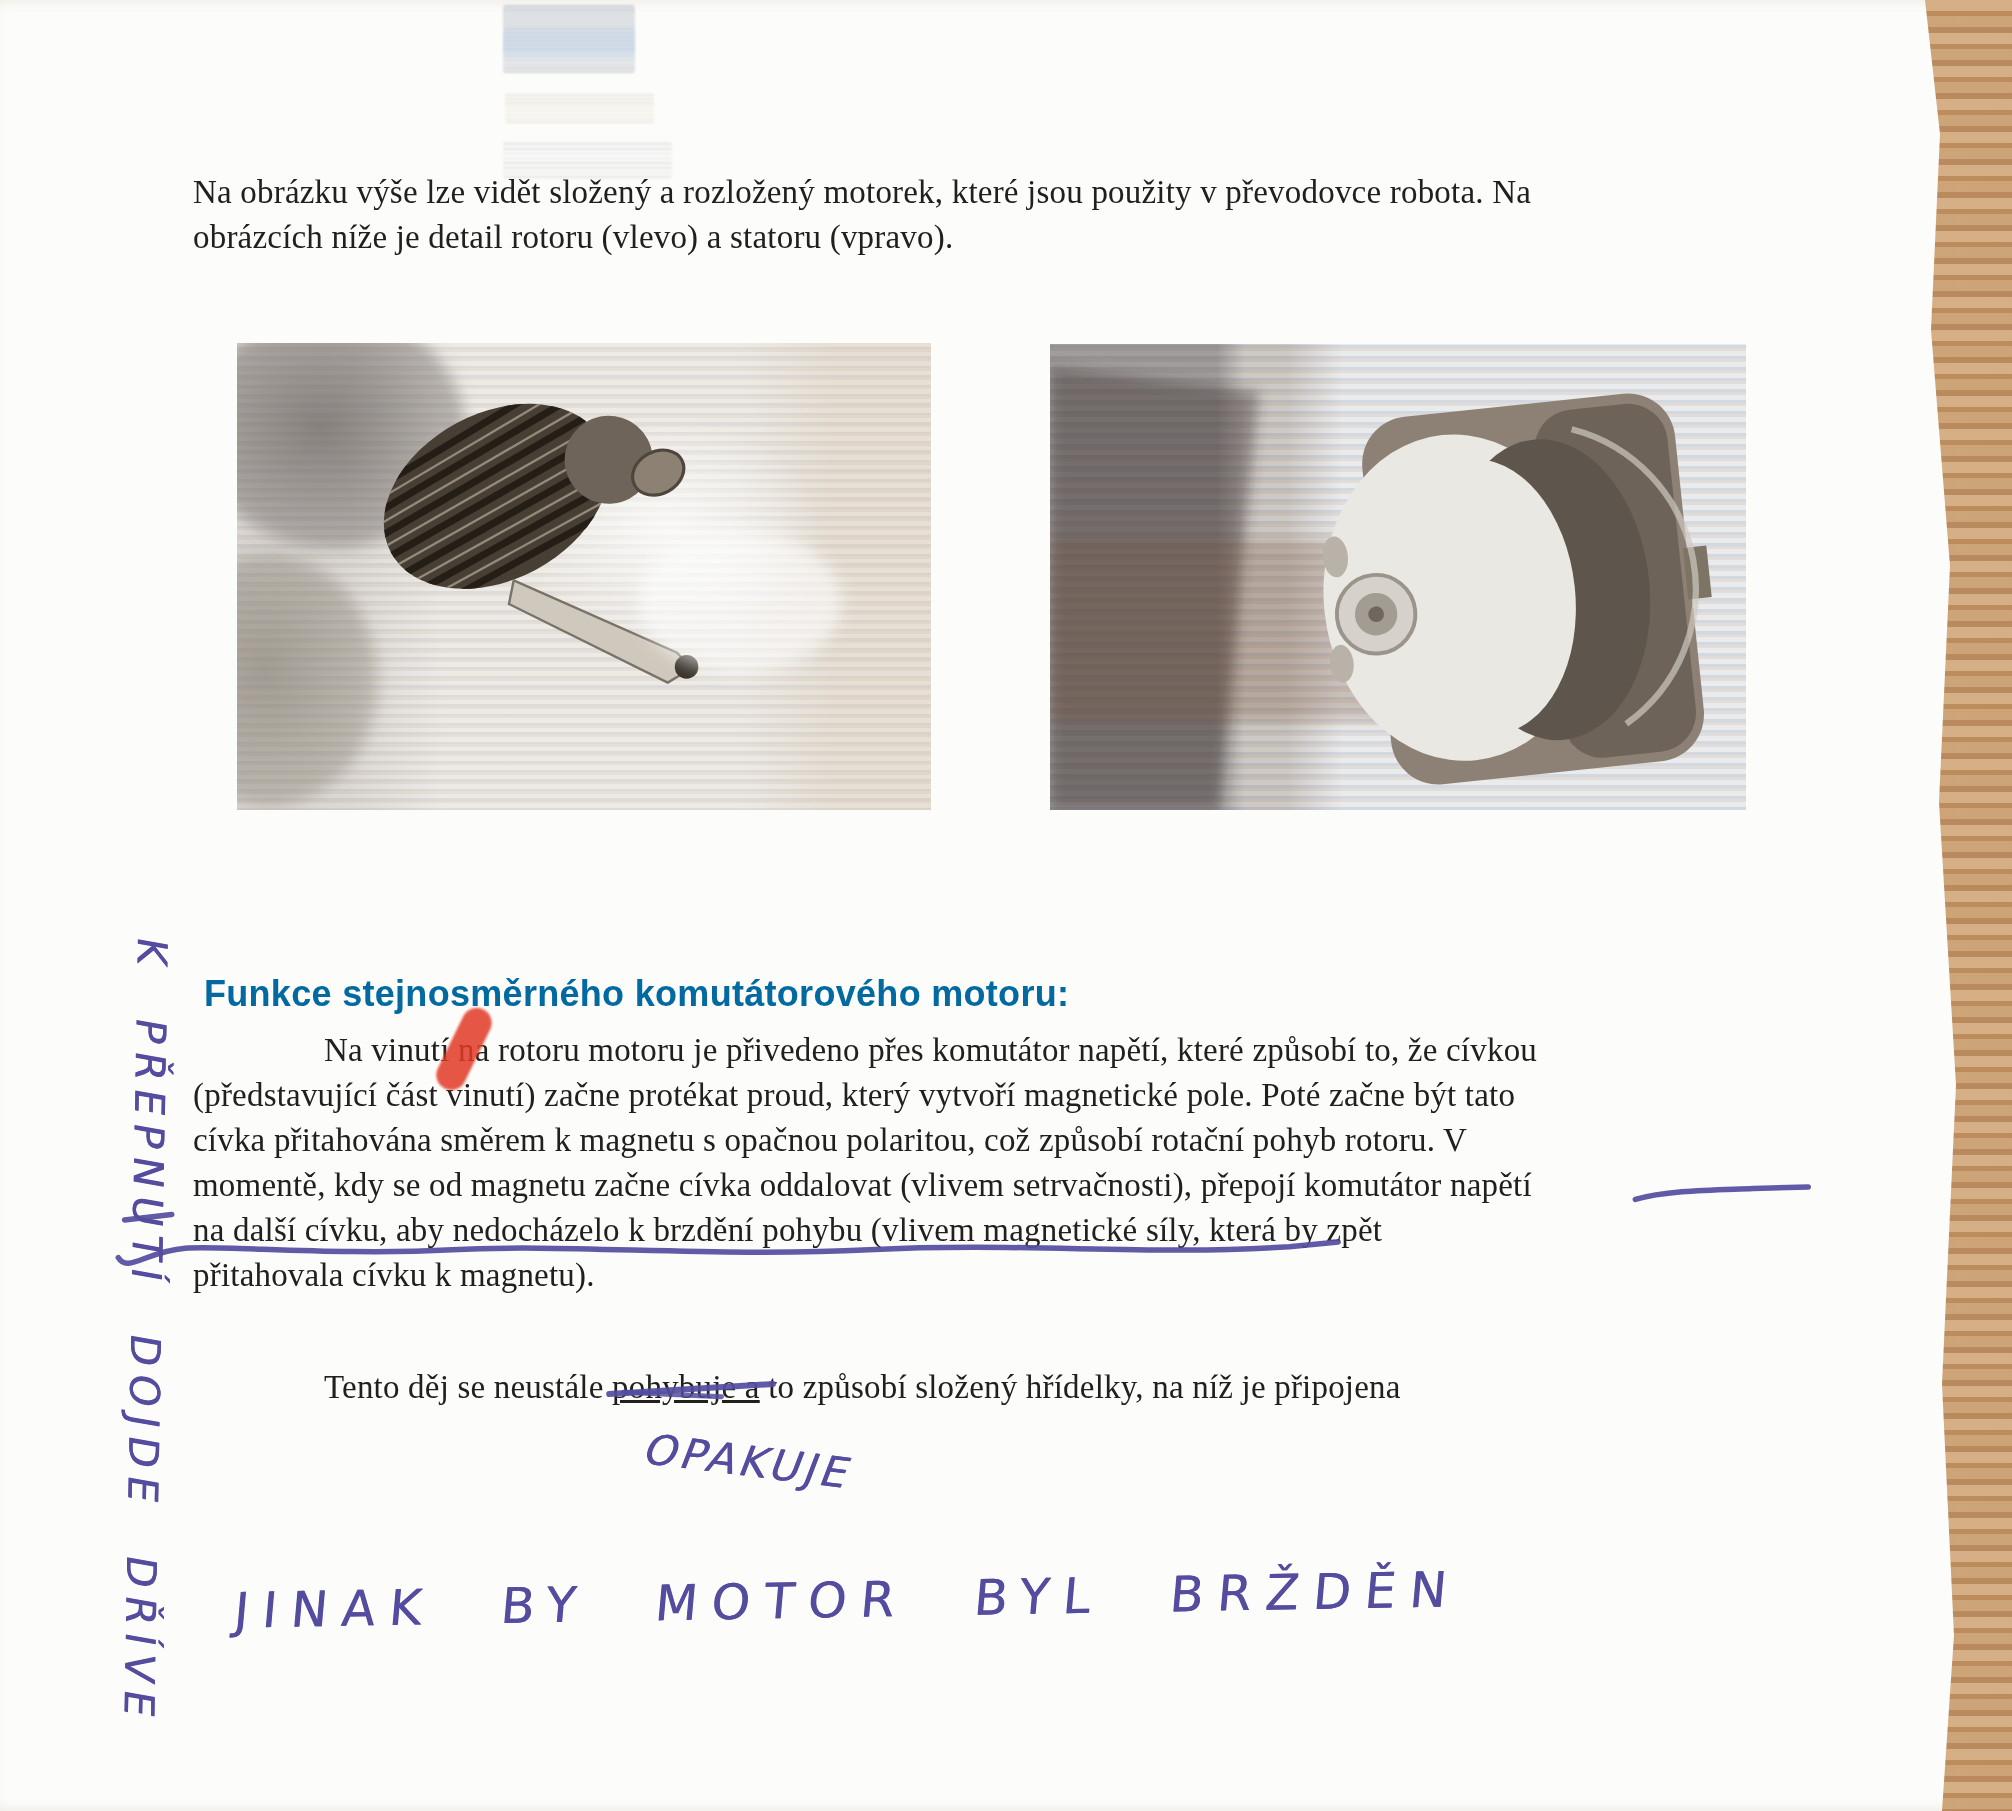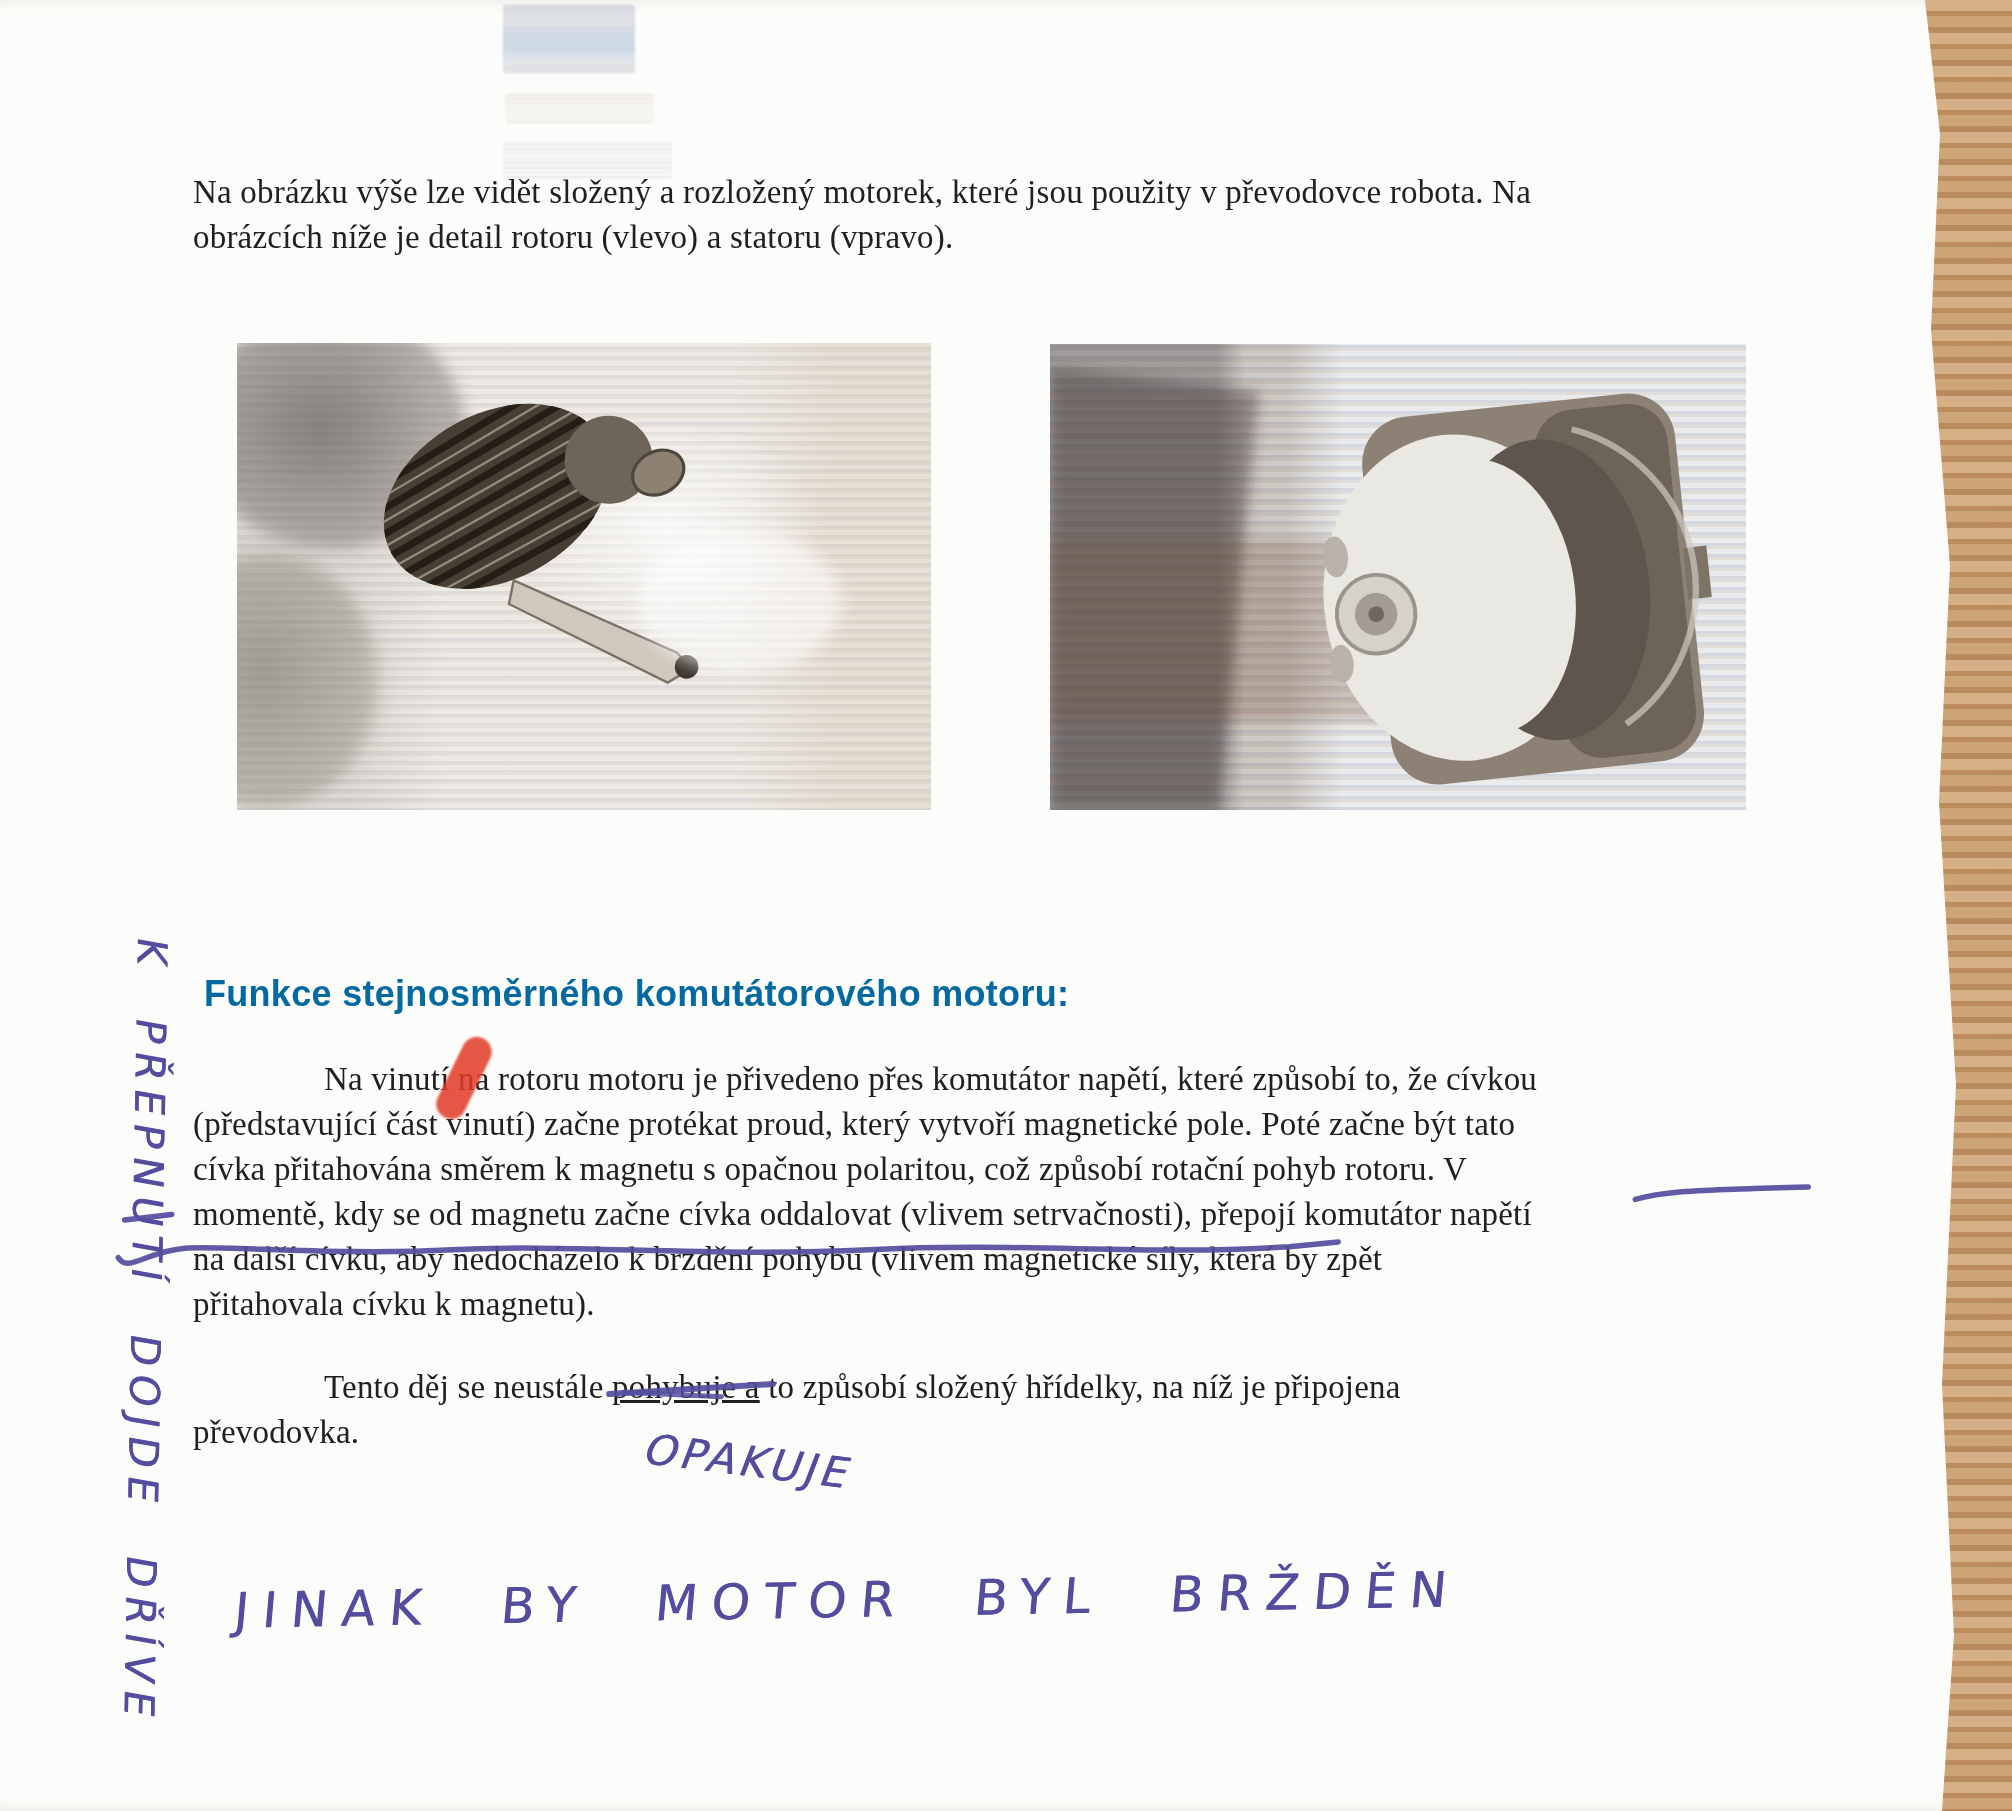--- a/index.html
+++ b/index.html
@@ -39,21 +39,21 @@
 
   
   .serifpara{position:absolute;font-size:33px;line-height:45px;color:#21201e;
     letter-spacing:0.2px;white-space:nowrap;}
   .serifpara .ln{display:block;}
   .indent{padding-left:131px;}
   #para1{left:193px;top:170px;}
   #heading{position:absolute;left:204px;top:973px;
     font-family:"Liberation Sans",sans-serif;font-weight:bold;
     font-size:36px;color:#0369a1;letter-spacing:0.3px;white-space:nowrap;}
-  #para2{left:193px;top:1057px;}
+  #para2{left:193px;top:1028px;}
   #para3{left:193px;top:1365px;}
 
   
   .mark-red{position:relative;}
   .mark-red::before{content:"";position:absolute;left:-9.4px;top:-27px;width:30px;height:88px;
     background:#e23a26;opacity:.85;border-radius:15.7px;transform:rotate(26deg);filter:blur(0.9px);}
 
   
   .strike-ink{position:relative;text-decoration:underline;}
   .strike-ink::before{content:"";position:absolute;left:-6.3px;right:-15.7px;top:46%;height:5.5px;
@@ -181,21 +181,20 @@
       <span class="ln indent"><span>Na vinutí </span><span class="mark-red">na</span><span> rotoru motoru je přivedeno přes komutátor napětí, které způsobí to, že cívkou</span></span>
       <span class="ln">(představující část vinutí) začne protékat proud, který vytvoří magnetické pole. Poté začne být tato</span>
       <span class="ln">cívka přitahována směrem k magnetu s opačnou polaritou, což způsobí rotační pohyb rotoru. V</span>
       <span class="ln">momentě, kdy se od magnetu začne cívka oddalovat (vlivem setrvačnosti), přepojí komutátor napětí</span>
       <span class="ln">na další cívku, aby nedocházelo k brzdění pohybu (vlivem magnetické síly, která by zpět</span>
       <span class="ln">přitahovala cívku k magnetu).</span>
     </div>
 
   <div id="para3" class="serifpara">
       <span class="ln indent"><span>Tento děj se neustále </span><span class="strike-ink">pohybuje a</span><span> to způsobí složený hřídelky, na níž je připojena</span></span>
-      <span class="ln">převodovka.</span>
     </div>
 
   <div class="hand" id="opakuje">OPAKUJE</div>
   <div class="hand" id="bottomnote">JINAK BY MOTOR BYL BRŽDĚN</div>
   <div class="hand" id="marginnote">K PŘEPNUTÍ DOJDE DŘÍVE</div>
 
   <svg id="inklayer" width="2013" height="1811" viewBox="0 0 2560 2304">
     <g stroke="#544d9f" stroke-width="7" fill="none" stroke-linecap="round" opacity=".92">
       <path d="M150,1600 C162,1620 185,1592 235,1588 S430,1598 575,1590 S910,1600 1105,1590 S1460,1598 1640,1586 L1702,1580"></path>
       <path d="M2080,1526 C2120,1514 2180,1514 2230,1512 L2300,1510"></path>

